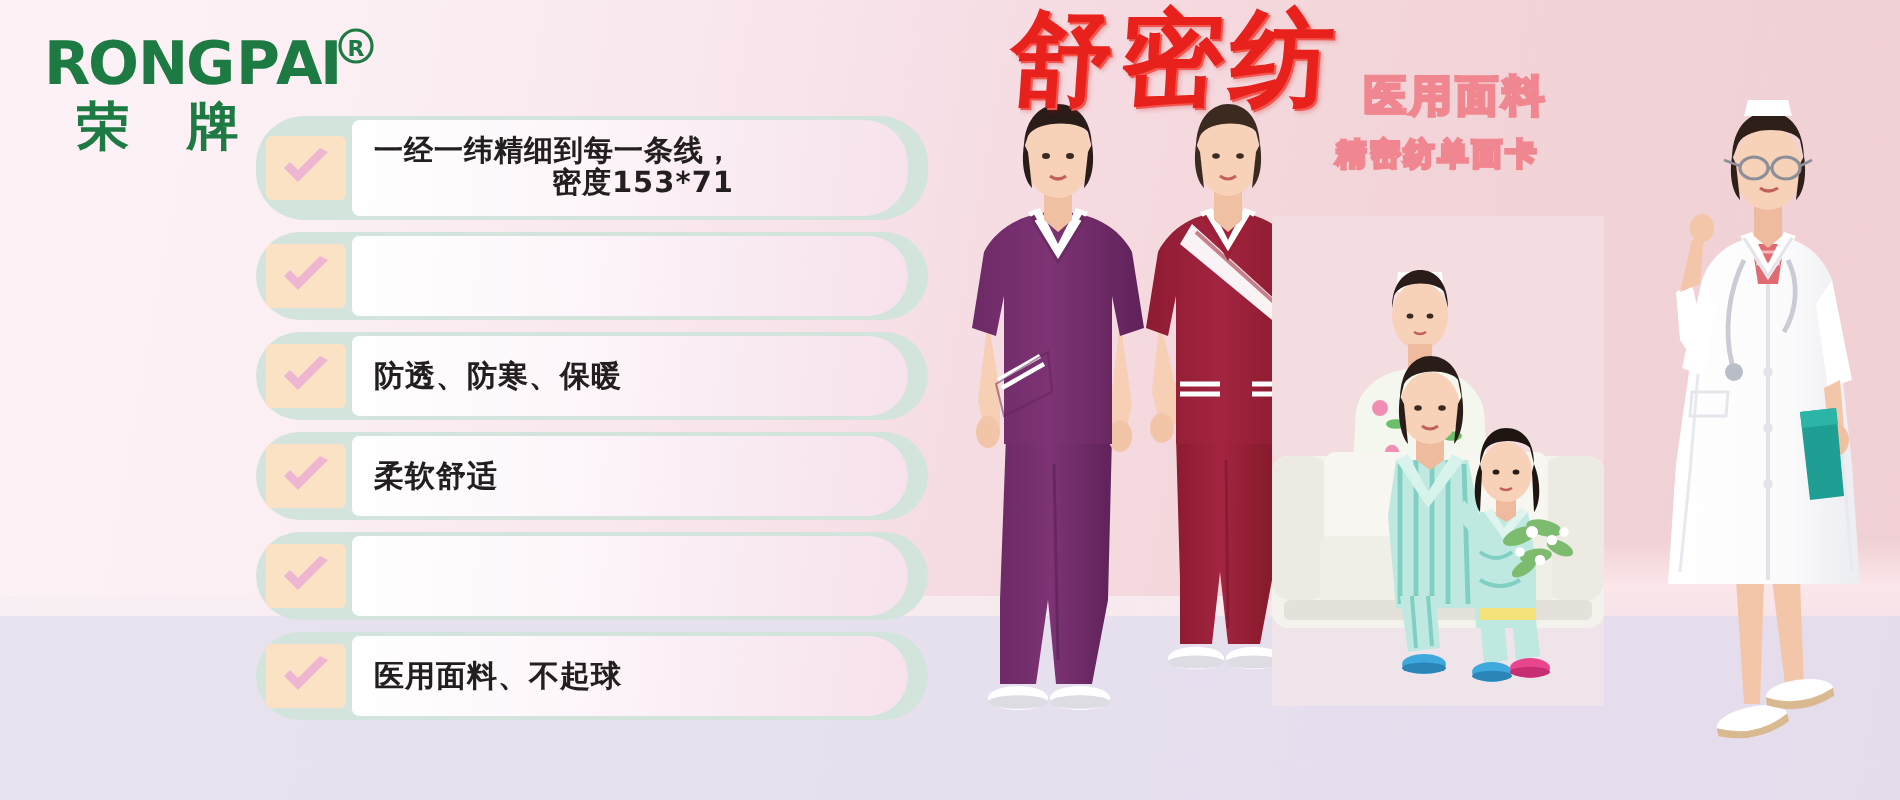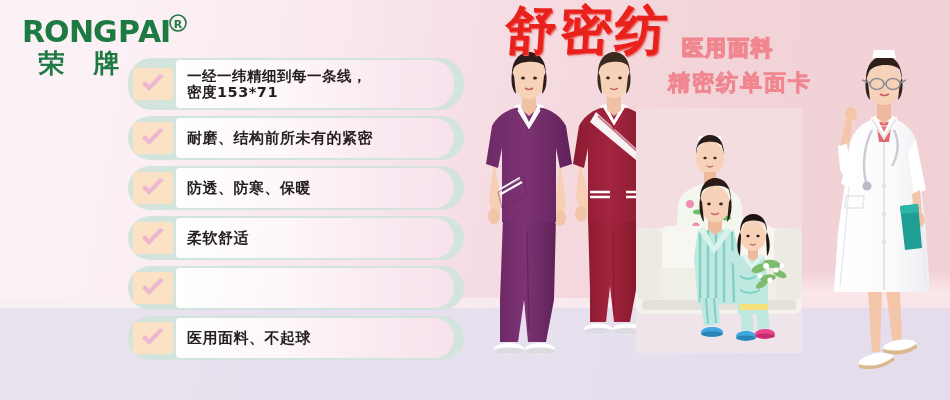--- a/index.html
+++ b/index.html
@@ -52,20 +52,21 @@
     position:relative;z-index:3;width:40px;height:32px;margin-left:5px;
     background:#fbe2c4;border-radius:3px;
     display:flex;align-items:center;justify-content:center;flex:none;
   }
   .badge svg{display:block;}
   .ftext{
     position:relative;z-index:3;margin-left:14px;
     color:#231f20;font-weight:bold;
     font-size:15px;line-height:17px;letter-spacing:.5px;
     white-space:pre-line;
+    text-align:right;
   }
   .feature.tall .ftext{font-size:14.5px;line-height:16px;}
 
   
   .title-main{
     position:absolute;left:505px;top:2px;
     font-size:52px;line-height:56px;font-weight:bold;
     color:#e8211c;letter-spacing:3px;
     font-family:"DejaVu Serif","Liberation Serif",serif;
     text-shadow:1px 1px 0 #f2564f,2px 2px 2px rgba(200,20,20,.25);
@@ -74,21 +75,21 @@
   .title-sub1{
     position:absolute;left:662px;top:34px;
     font-size:21px;font-weight:bold;letter-spacing:2px;
     color:#fbd9dd;
     -webkit-text-stroke:1.6px #f0868f;
     text-shadow:0 1px 0 #f3949c;
     margin-left:20px;
   }
   .title-sub2{
     position:absolute;left:668px;top:68px;
-    font-size:22px;font-weight:normal;letter-spacing:2px;
+    font-size:15px;font-weight:bold;letter-spacing:2px;
     color:#fbd9dd;
     -webkit-text-stroke:1.6px #f0868f;
     text-shadow:0 1px 0 #f3949c;
   }
 
   
   .people{position:absolute;left:0;top:0;width:950px;height:400px;}
   .people svg{display:block;}
 
   
@@ -418,21 +419,20 @@
     </div>
 
     <div class="feature">
       <span class="pill"></span>
       <span class="panel"></span>
       <span class="badge">
         <svg width="28" height="22" viewBox="0 0 28 22">
             <path d="M3 11 L10 18 L25 3 L21 1 L10 12 L6 8 Z" fill="#efb6d2"></path>
           </svg>
       </span>
-      <span class="ftext">耐磨、结构前所未有的紧密</span>
     </div>
 
     <div class="feature">
       <span class="pill"></span>
       <span class="panel"></span>
       <span class="badge">
         <svg width="28" height="22" viewBox="0 0 28 22">
             <path d="M3 11 L10 18 L25 3 L21 1 L10 12 L6 8 Z" fill="#efb6d2"></path>
           </svg>
       </span>

